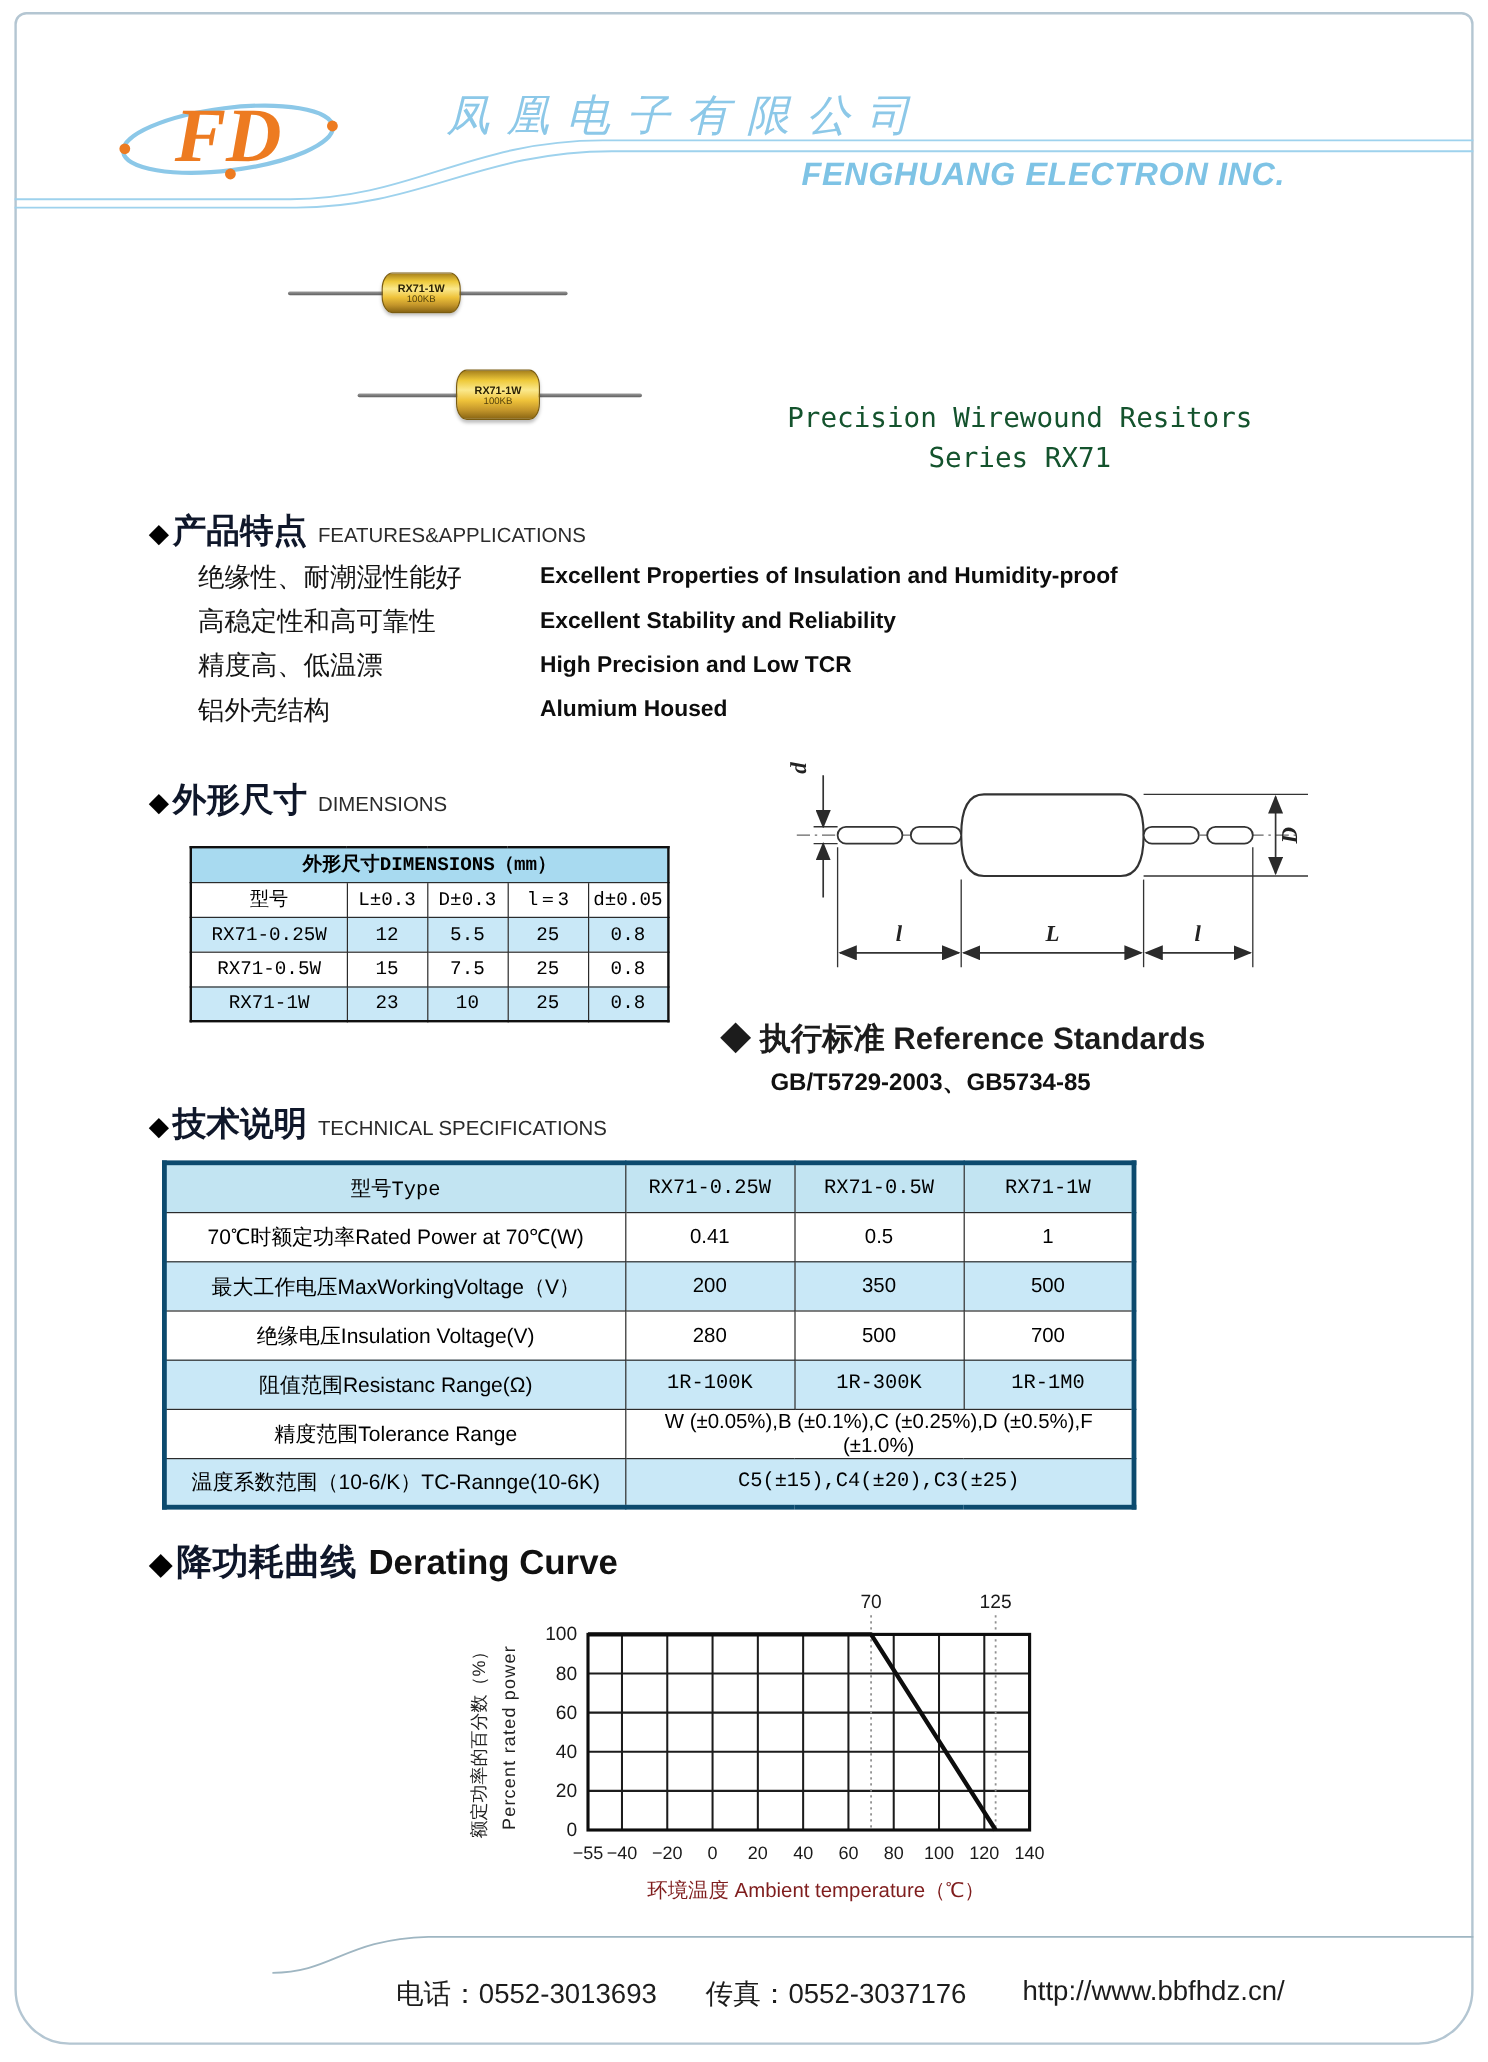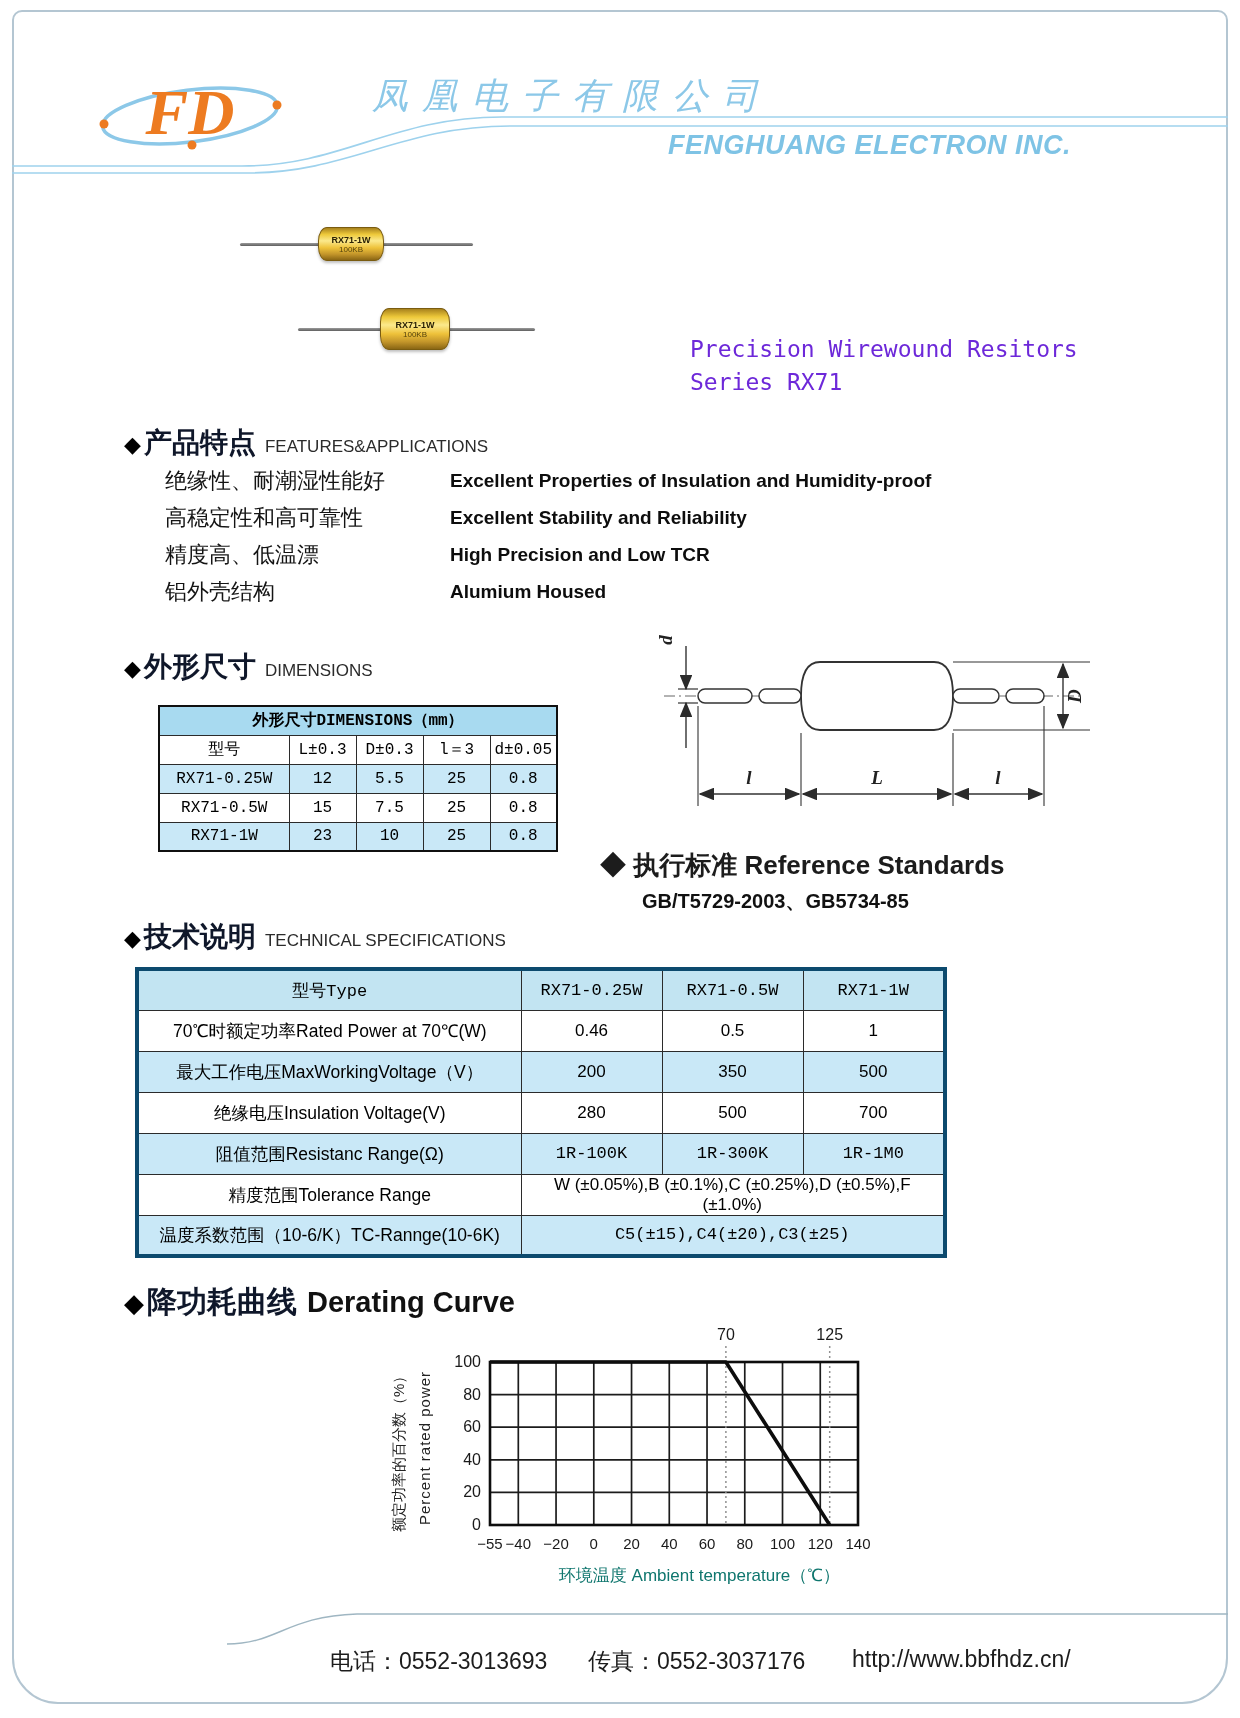--- a/index.html
+++ b/index.html
@@ -24,22 +24,22 @@
               justify-content:center; border:1px solid #7a5c10;
               border-radius:9px / 14px;
               background:linear-gradient(180deg,#a8821d 0%,#eec93a 20%,#fbe98c 40%,#eec23a 62%,#c3952a 82%,#8a6614 100%);
               box-shadow:0 2px 3px rgba(0,0,0,0.25); }
   .res-mark1 { font-size:9px; font-weight:bold; color:#2a2105; line-height:10px; }
   .res-mark2 { font-size:8px; color:#55430d; line-height:9px; }
 
   
   .title-cn { left:683px; top:198px; font-size:46px; font-weight:900; color:#3a0a40;
               letter-spacing:3px; line-height:62px; }
-  .title-en { left:690px; top:333px; font-size:23px; color:#6d28d9; line-height:33px;
-              font-family:"DejaVu Sans Mono", monospace; }
+  .title-en { left:656px; top:333px; font-size:23px; color:#14532d; line-height:33px;
+              font-family:"DejaVu Sans Mono", monospace;text-align:center; }
 
   
   .sec-heading { position:absolute; display:flex; align-items:baseline; white-space:nowrap; }
   .bullet { font-size:22px; color:#000; margin-right:3px; }
   .h-cn { font-size:28px; font-weight:bold; font-family:"Liberation Serif", serif; color:#0f172a; }
   .h-en { font-size:17px; color:#2b2b2b; margin-left:9px; }
   .h-cn.big { font-size:30px; font-family:"Liberation Sans", sans-serif; }
   .h-en.big { font-size:29px; font-weight:bold; color:#111; margin-left:10px; }
 
   
@@ -73,22 +73,22 @@
   .chart-wrap { position:absolute; left:360px; top:1320px; width:580px; height:280px; }
   #derating-svg .grid { stroke:#1c1c1c; stroke-width:1.7; }
   #derating-svg .pb { fill:none; stroke:#0d0d0d; stroke-width:2.6; }
   #derating-svg .curve { fill:none; stroke:#0d0d0d; stroke-width:3.6; stroke-linejoin:round; }
   #derating-svg .ref { stroke:#909090; stroke-width:1.5; stroke-dasharray:2,3; }
   #derating-svg .tick { font:15px "Liberation Sans", sans-serif; fill:#1a1a1a; text-anchor:middle; }
   #derating-svg .yt { text-anchor:end; font-size:16px; }
   #derating-svg .rlab { font:16px "Liberation Sans", sans-serif; fill:#1a1a1a; text-anchor:middle; }
   .ylab { position:absolute; transform:rotate(-90deg); transform-origin:0 0;
           white-space:nowrap; font-size:15px; color:#222; }
-  .xlab { position:absolute; left:160px; top:244px; width:320px; text-align:right;
-          font-size:17px; color:#0f766e; }
+  .xlab { position:absolute; left:160px; top:244px; width:320px; text-align:center;
+          font-size:17px; color:#7f1d1d; }
 
   
   .diag-txt { font:italic bold 19px "Liberation Serif", serif; fill:#222; text-anchor:middle; }
 
   
   .footer-text { font-size:23px; color:#1c1c1c; font-weight:500; }
 </style>
 </head>
 <body>
 
@@ -265,21 +265,21 @@
       </colgroup>
     <tbody>
         <tr class="hd">
       <td>型号Type</td>
       <td>RX71-0.25W</td>
       <td>RX71-0.5W</td>
       <td>RX71-1W</td>
     </tr>
     <tr>
       <td class="lbl">70℃时额定功率Rated Power at 70℃(W)</td>
-      <td>0.46</td>
+      <td>0.41</td>
       <td>0.5</td>
       <td>1</td>
     </tr>
     <tr class="row-blue">
       <td class="lbl">最大工作电压MaxWorkingVoltage（V）</td>
       <td>200</td>
       <td>350</td>
       <td>500</td>
     </tr>
     <tr>

